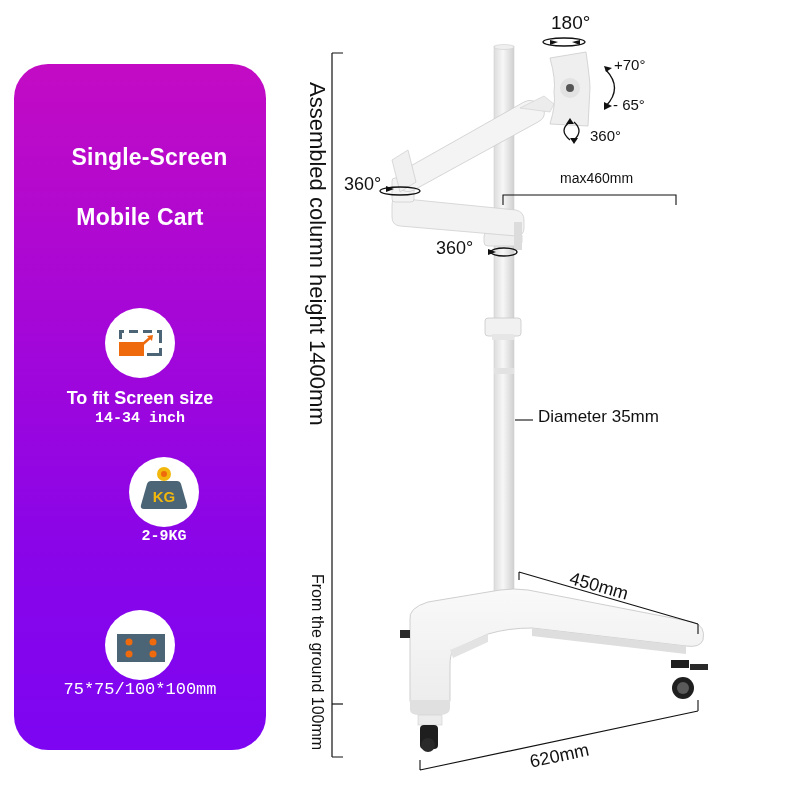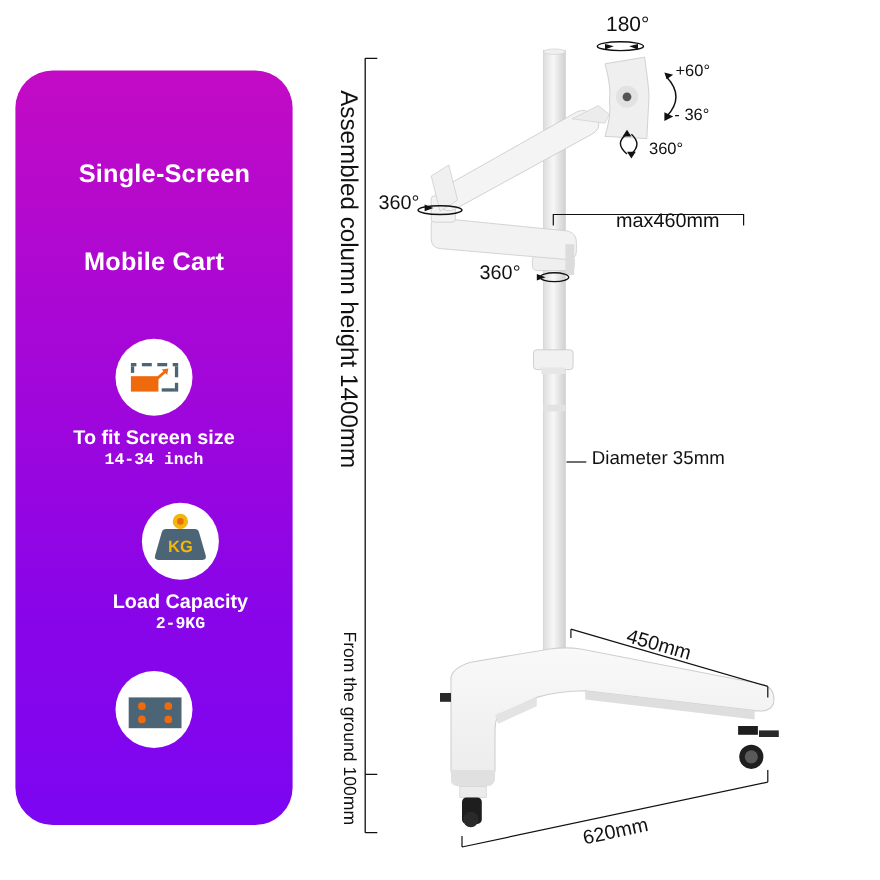--- a/index.html
+++ b/index.html
@@ -11,21 +11,21 @@
       position: absolute; left: 14px; top: 64px; width: 252px; height: 686px;
       border-radius: 34px;
       background: linear-gradient(180deg, #c30bc4 0%, #a707d6 35%, #8a05e8 70%, #7d05f2 100%);
       color: #fff; text-align: center;
     }
     .panel-title {
       position: absolute; left: 0; width: 100%;
       font-weight: 700; font-size: 23px; letter-spacing: 0.2px;
     }
     .t1 { top: 80px; padding-left: 19px; }
-    .t2 { top: 140px; margin-top: 20px; }
+    .t2 { top: 140px; }
 
     .feature { position: absolute; left: 0; width: 100%; text-align: center; }
     .f1 { top: 244px; }
     .f2 { top: 393px; margin-left: 24px; }
     .f3 { top: 546px; }
     .icon-circle {
       width: 70px; height: 70px; border-radius: 50%; background: #fff;
       margin: 0 auto; position: relative;
     }
     .feature-label { margin-top: 10px; font-weight: 700; font-size: 18px; line-height: 21px; }
@@ -71,34 +71,34 @@
 
   <div class="feature f2">
     <div class="icon-circle">
       <svg width="70" height="70" viewBox="0 0 70 70">
         <circle cx="35" cy="17" r="7" fill="#f2b70d"></circle>
         <circle cx="35" cy="17" r="3" fill="#ee6a0c"></circle>
         <path d="M22 24 L48 24 Q51 24 52 27 L58 48 Q59 52 55 52 L15 52 Q11 52 12 48 L18 27 Q19 24 22 24 Z" fill="#4b6577"></path>
         <text x="35" y="45" text-anchor="middle" font-family="Liberation Sans, sans-serif" font-weight="700" font-size="15" fill="#f2b70d">KG</text>
       </svg>
     </div>
-    <div class="feature-label">Load Capacity</div>
     <div class="feature-value">2-9KG</div>
   </div>
 
   <div class="feature f3">
     <div class="icon-circle">
       <svg width="70" height="70" viewBox="0 0 70 70">
         <rect x="12" y="24" width="48" height="28" fill="#4b6577"></rect>
         <circle cx="24" cy="32" r="3.5" fill="#ee6a0c"></circle>
         <circle cx="48" cy="32" r="3.5" fill="#ee6a0c"></circle>
         <circle cx="24" cy="44" r="3.5" fill="#ee6a0c"></circle>
         <circle cx="48" cy="44" r="3.5" fill="#ee6a0c"></circle>
       </svg>
     </div>
+    <div class="feature-value">75*75/100*100mm</div>
   </div>
 </div>
 
 <div class="diagram">
 
   <svg width="520" height="800" viewBox="0 0 520 800" style="position:absolute;left:0;top:0;">
     <defs>
       <linearGradient id="pole" x1="0" x2="1" y1="0" y2="0">
         <stop offset="0" stop-color="#dcdcdc"></stop>
         <stop offset="0.45" stop-color="#f7f7f7"></stop>
@@ -179,27 +179,27 @@
       <path d="M316 66 L324 68 L318 72 Z"></path>
       <path d="M316 102 L324 106 L316 110 Z"></path>
       <path d="M282 118 L278 124 L286 124 Z"></path>
       <path d="M286 144 L282 138 L290 138 Z"></path>
       <path d="M98 186 L106 189 L98 192 Z"></path>
       <path d="M200 249 L208 252 L200 255 Z"></path>
     </g>
   </svg>
 
   <div class="txt" style="left:263px;top:12px;font-size:19px;">180°</div>
-  <div class="txt" style="left:326px;top:56px;font-size:15px;">+60°</div>
-  <div class="txt" style="left:325px;top:96px;font-size:15px;">- 36°</div>
+  <div class="txt" style="left:326px;top:56px;font-size:15px;">+70°</div>
+  <div class="txt" style="left:325px;top:96px;font-size:15px;">- 65°</div>
   <div class="txt" style="left:302px;top:127px;font-size:15px;">360°</div>
   <div class="txt" style="left:56px;top:174px;font-size:18px;">360°</div>
   <div class="txt" style="left:148px;top:238px;font-size:18px;">360°</div>
 
-  <div class="txt" style="left:272px;top:170px;font-size:18px;margin-top:20px;">max460mm</div>
+  <div class="txt" style="left:272px;top:170px;font-size:14px;">max460mm</div>
   <div class="txt" style="left:250px;top:407px;font-size:17px;">Diameter 35mm</div>
 
   <div class="txt" style="left:285px;top:568px;font-size:18px;transform:rotate(16deg);transform-origin:0 0;">450mm</div>
   <div class="txt" style="left:240px;top:752px;font-size:18px;transform:rotate(-12deg);transform-origin:0 0;">620mm</div>
 
   <div class="vtxt" style="left:42px;top:82px;font-size:22px;">Assembled column height 1400mm</div>
   <div class="vtxt" style="left:38px;top:574px;font-size:16px;">From the ground 100mm</div>
 </div>
 
 </body></html>

